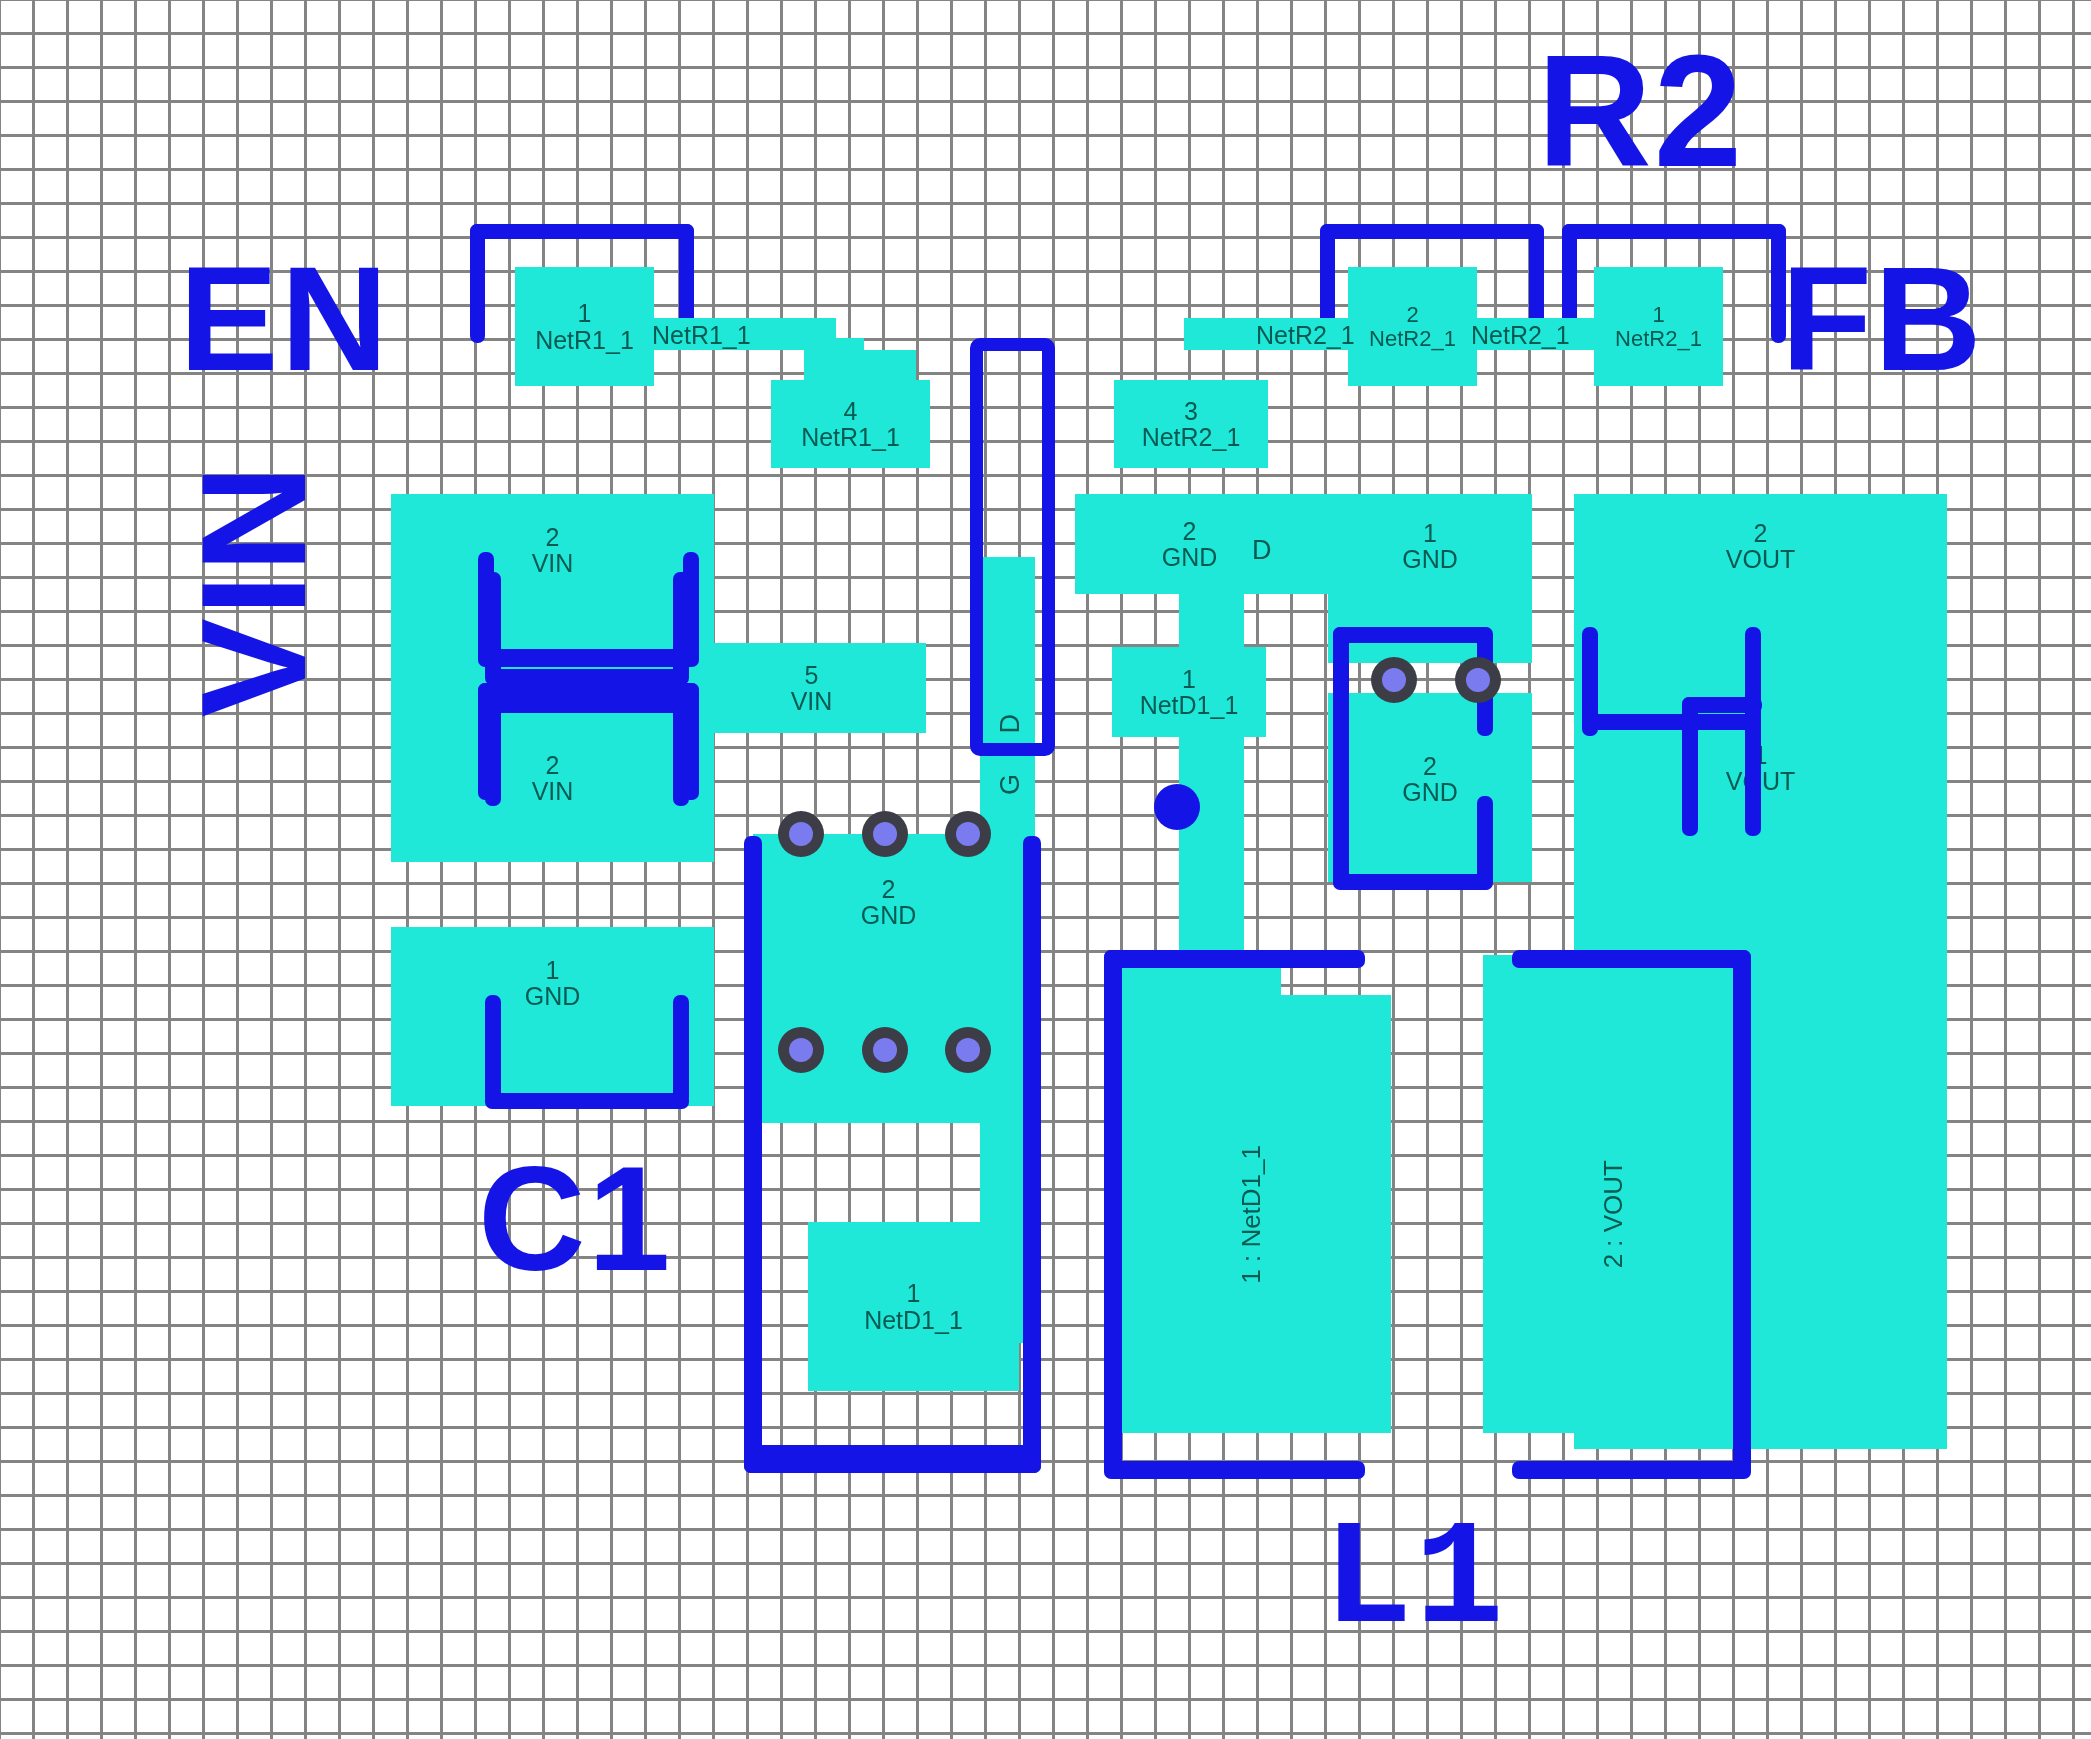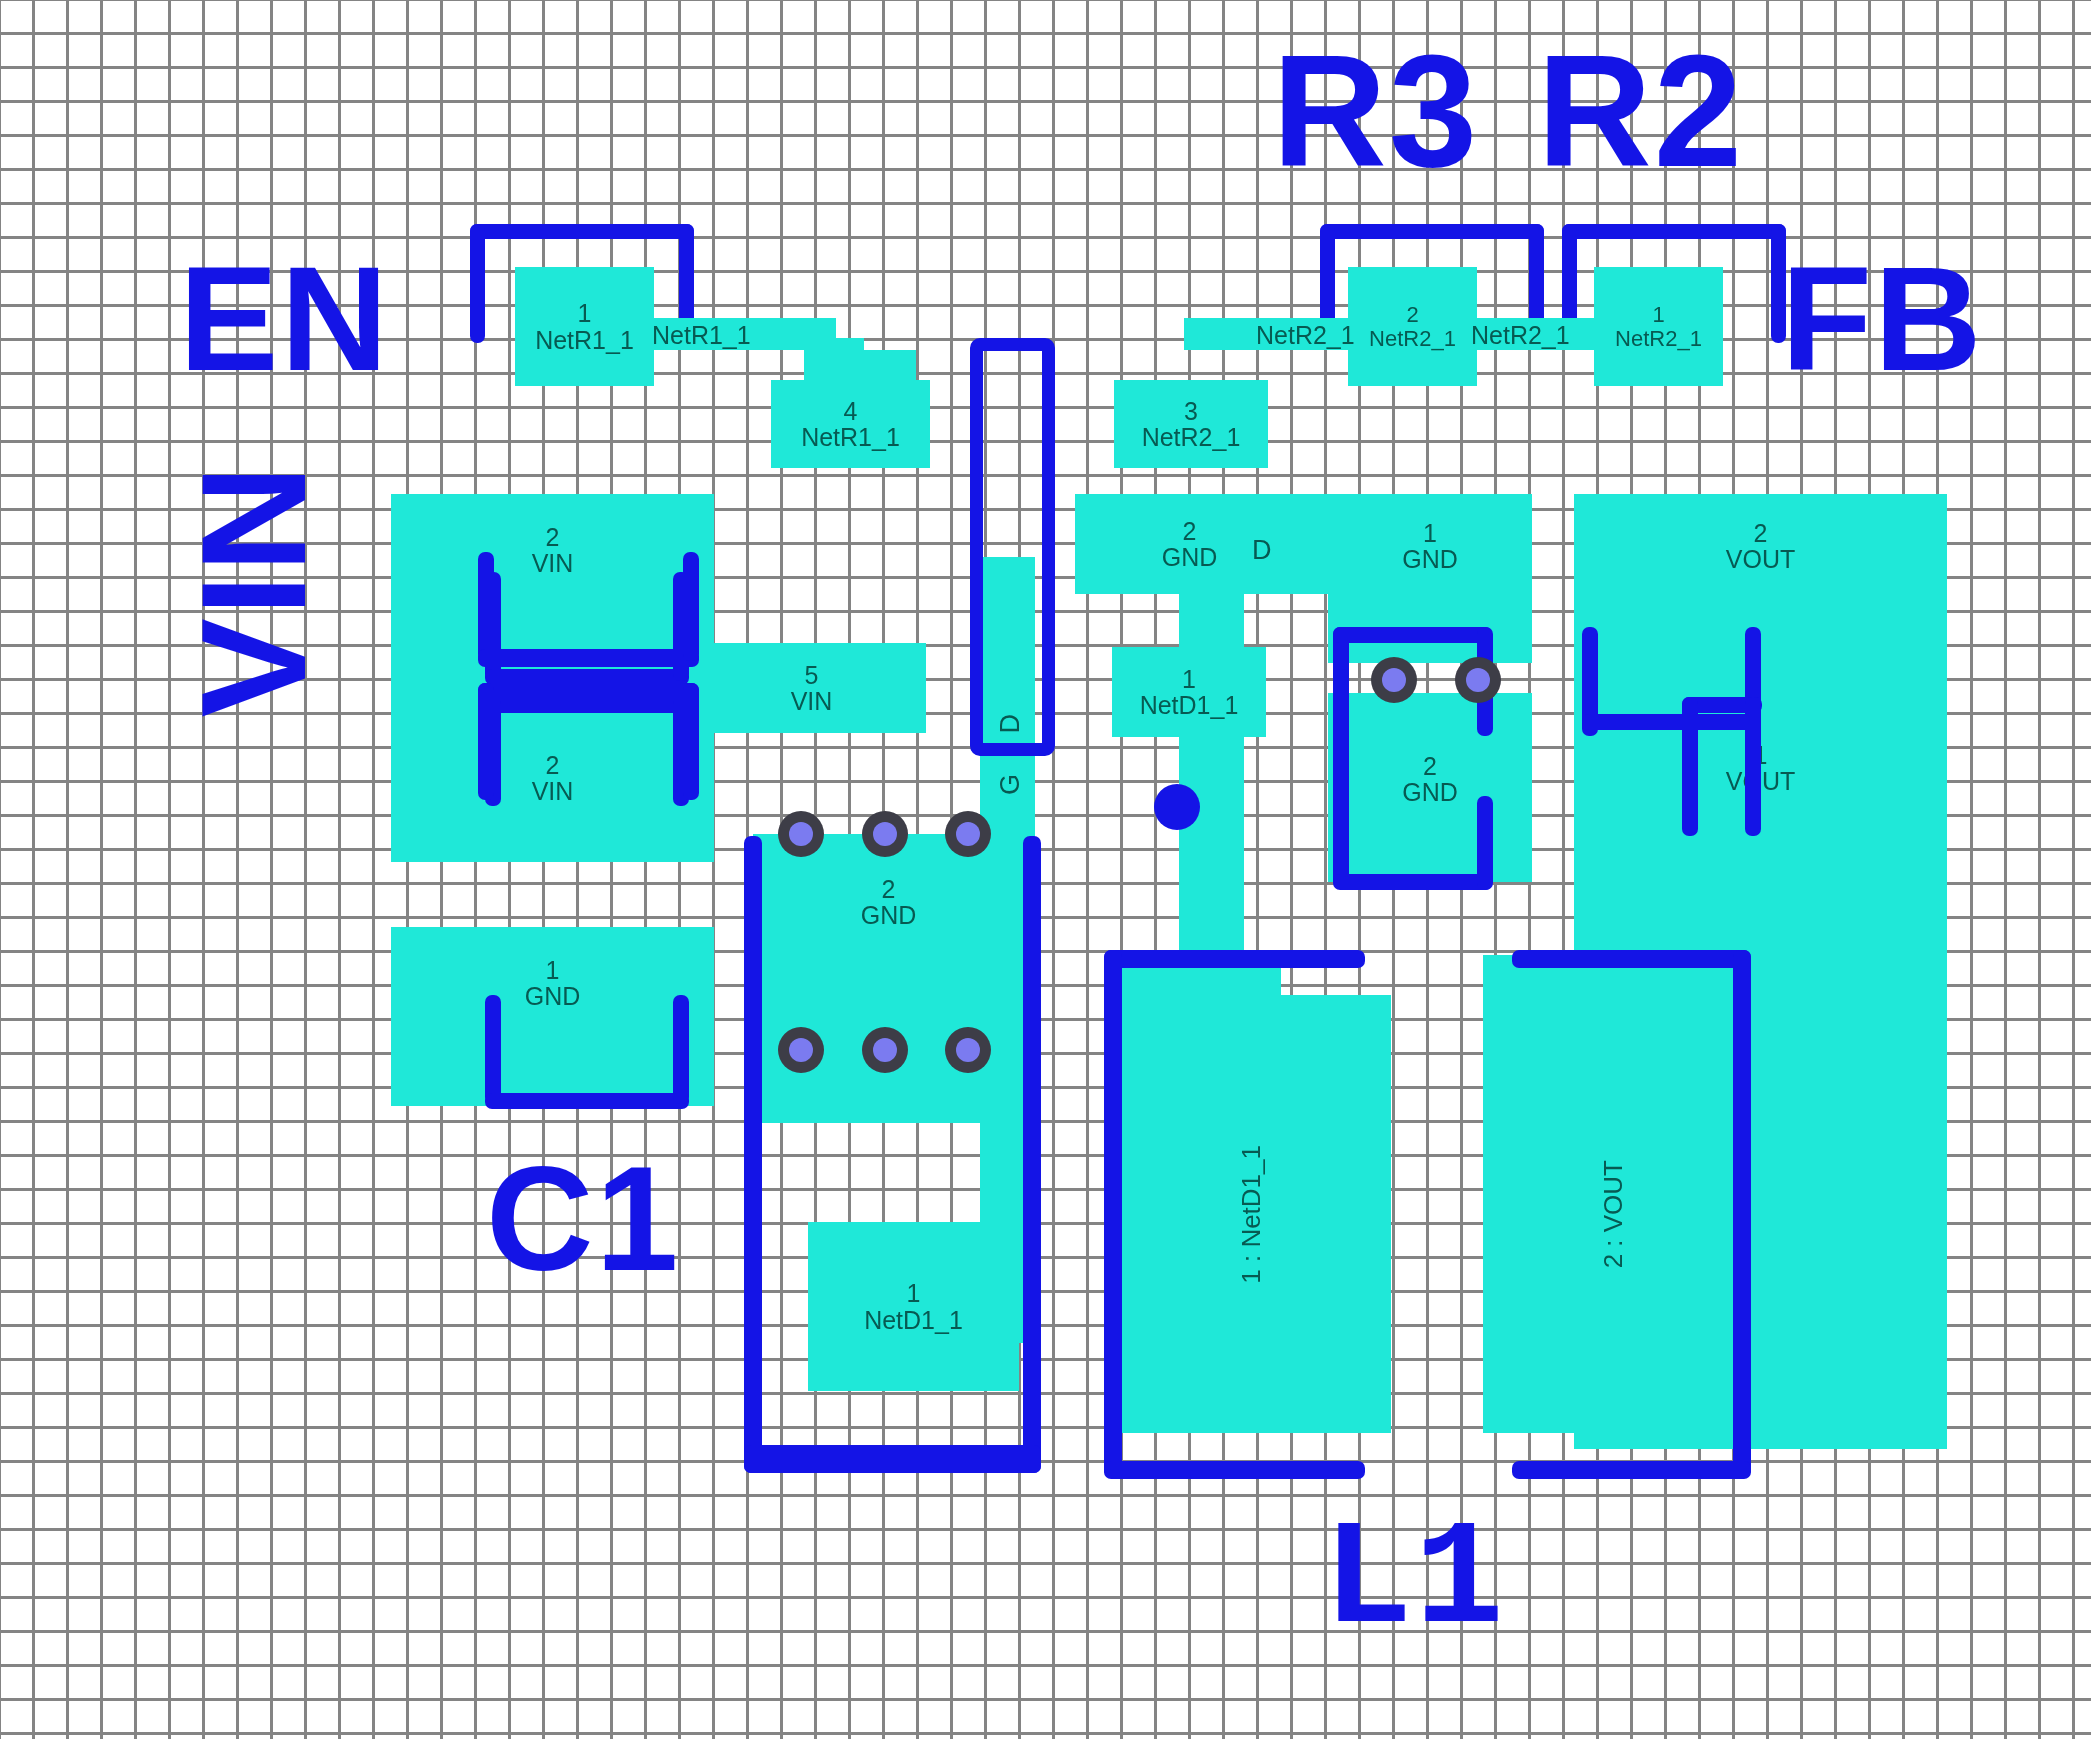--- a/index.html
+++ b/index.html
@@ -104,26 +104,25 @@
   .smalllbl.v{
     writing-mode:vertical-rl;
     transform:rotate(180deg);
   }
 </style>
 </head>
 <body>
 
 <div id="board">
 
-  <div class="ref" style="left:1272px;top:32px;font-size:159px;">R3</div>
   <div class="ref" style="left:1537px;top:32px;font-size:159px;">R2</div>
   <div class="ref" style="left:1781px;top:244px;font-size:149px;">FB</div>
   <div class="ref" style="left:179px;top:244px;font-size:149px;">EN</div>
   <div class="ref vtxt" style="left:179px;top:463px;font-size:149px;">VIN</div>
-  <div class="ref" style="left:478px;top:1144px;font-size:149px;margin-left:8px;">C1</div>
+  <div class="ref" style="left:478px;top:1144px;font-size:149px;">C1</div>
   <div class="ref vtxt" style="left:1816px;top:637px;font-size:149px;">C2</div>
   <div class="ref vtxt" style="left:1816px;top:940px;font-size:149px;">VOUT</div>
   <div class="ref" style="left:1323px;top:1507px;font-size:149px;font-family:Liberation Mono, monospace;">L1</div>
 
   <div class="silk" style="left:470px;top:224px;width:224px;height:15px;"></div>
   <div class="silk" style="left:470px;top:224px;width:15px;height:119px;"></div>
   <div class="silk" style="left:679px;top:224px;width:15px;height:119px;"></div>
 
   <div class="silk" style="left:1320px;top:224px;width:224px;height:15px;"></div>
   <div class="silk" style="left:1320px;top:224px;width:15px;height:119px;"></div>

